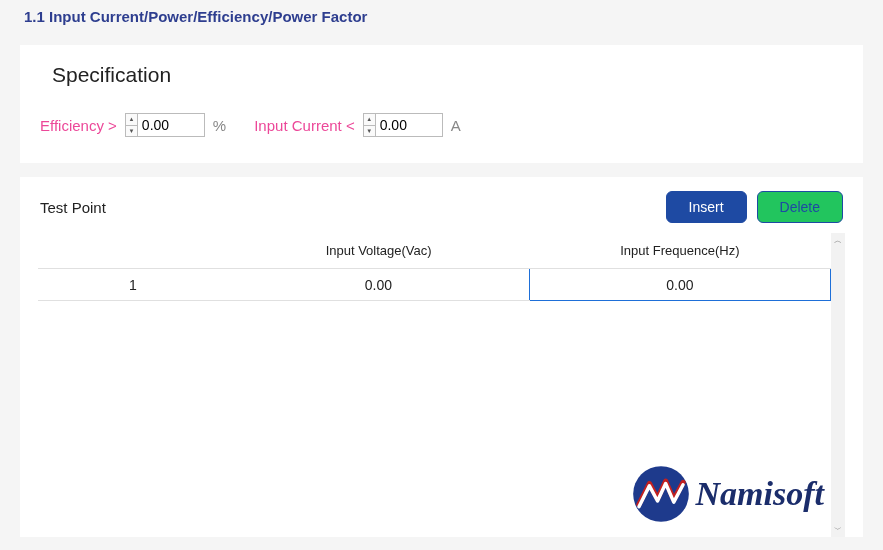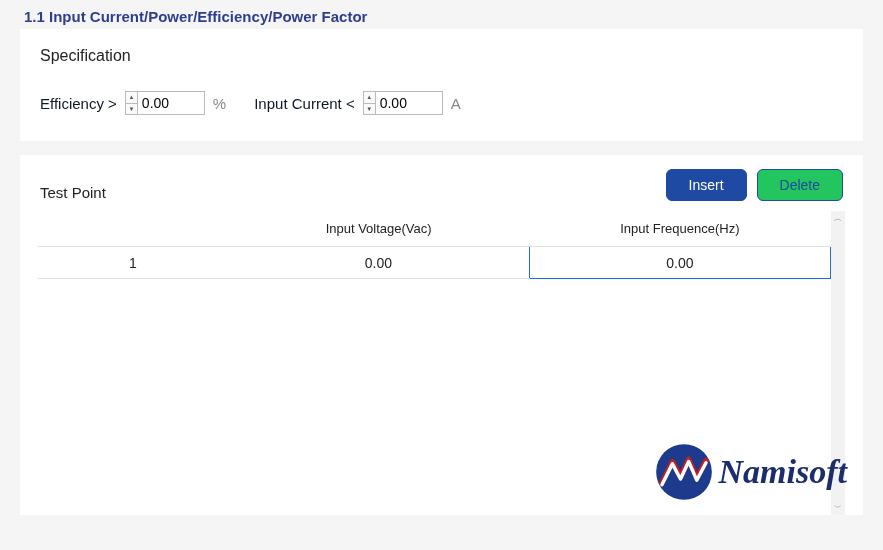--- a/index.html
+++ b/index.html
@@ -8,41 +8,42 @@
       background: #f5f5f5;
       width: 883px;
       height: 550px;
       overflow: hidden;
       padding: 8px 20px;
     }
     .section-title {
       font-size: 15px;
       font-weight: bold;
       color: #2e3e8f;
-      margin-bottom: 4px;
+      margin-bottom: 20px;
       padding-left: 4px;
     }
     .panel {
       background: #fff;
       padding: 18px 20px 26px 20px;
       margin-bottom: 14px;
     }
     .panel-title {
-      font-size: 16px;
+      font-size: 21px;
       color: #222;
       margin-bottom: 26px;
+      margin-left: 12px;
     }
     .spec-row {
       display: flex;
       align-items: center;
       gap: 8px;
       color: #888;
       font-size: 15px;
     }
-    .spec-label { color: #0f172a; }
+    .spec-label { color: #ec4899; }
     .spinner-wrap {
       display: flex;
       align-items: stretch;
       border: 1px solid #bbb;
       height: 24px;
     }
     .spinner-btns {
       display: flex;
       flex-direction: column;
       width: 12px;
@@ -71,21 +72,21 @@
 
     .testpoint-panel {
       background: #fff;
       position: relative;
       height: 360px;
       display: flex;
       flex-direction: column;
     }
     .testpoint-header {
       display: flex;
-      align-items: flex-end;
+      align-items: center;
       justify-content: space-between;
       padding: 14px 20px 10px 20px;
     }
     .testpoint-title { font-size: 15px; color: #222; }
     .btn-group { display: flex; gap: 10px; }
     .btn {
       padding: 7px 22px;
       font-size: 14px;
       border-radius: 6px;
       cursor: pointer;
@@ -140,21 +141,21 @@
       color: #222;
       padding: 6px 4px;
       border-bottom: 1px solid #e0e0e0;
       height: 32px;
     }
     td.sel {
       border: 1px solid #1e6fd8;
     }
     .logo {
       position: absolute;
-      right: 16px;
+      right: 39px;
       bottom: 14px;
       display: flex;
       align-items: center;
       gap: 6px;
     }
     .logo svg { width: 58px; height: 58px; }
     .logo-text {
       font-family: Georgia, 'Times New Roman', serif;
       font-style: italic;
       font-size: 34px;

